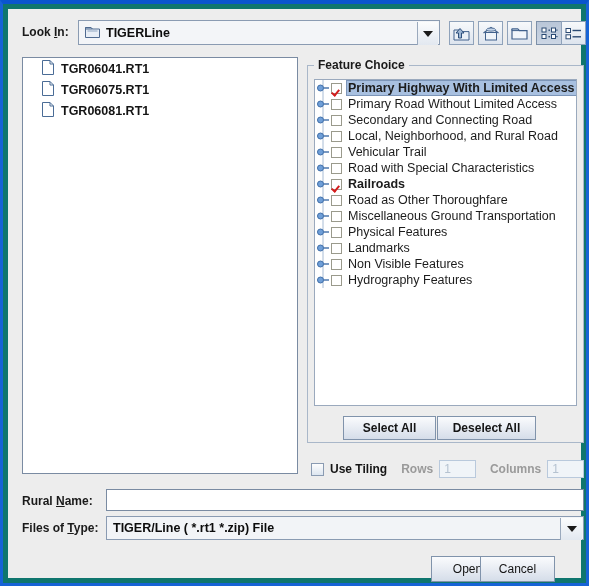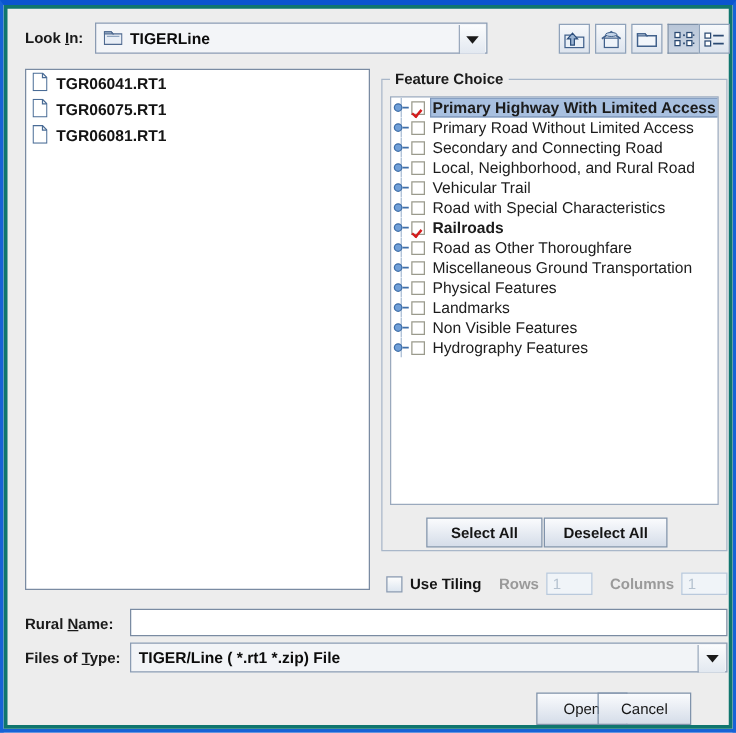--- a/index.html
+++ b/index.html
@@ -20,38 +20,38 @@
     background: #ededed;
     border-left: 3px solid #1763d6;
     border-right: 3px solid #1763d6;
     border-top: 4px solid #0a55cf;
     border-bottom: 3px solid #1763d6;
   }
   #dialog-inner {
     position: absolute;
     left: 0; top: 0; right: 0; bottom: 0;
     background: #ededed;
-    border: 3px solid #0f766e;
+    border: 5px solid #0f766e;
   }
 
   
   #topbar {
     position: absolute; left: 0; top: 0;
     width: 100%; height: 44px;
   }
   #lookin-label {
     position: absolute; left: 14px; top: 16px;
     font-size: 12px; font-weight: bold; color: #1a1a1a;
     white-space: nowrap;
   }
   .ul { text-decoration: underline; }
 
   #lookin-combo {
     position: absolute; left: 70px; top: 11px;
-    width: 314px; height: 25px;
+    width: 362px; height: 25px;
     background: #f3f5f8;
     border: 1px solid #8a9bb2;
     display: flex; align-items: center;
   }
   #lookin-combo .folder-ico {
     margin-left: 6px; margin-right: 6px;
     flex: 0 0 auto;
   }
   #lookin-value {
     font-size: 12.5px; font-weight: bold; color: #0c0c0c;
@@ -85,21 +85,21 @@
   
   #filelist {
     position: absolute; left: 14px; top: 48px;
     width: 276px; height: 417px;
     background: #ffffff;
     border: 1px solid #7a8ba2;
     overflow: hidden;
   }
   .file-row {
     display: flex; align-items: center;
-    height: 21px; padding-left: 5px;
+    height: 21px; padding-left: 19px;
   }
   .file-label {
     font-size: 12.5px; font-weight: bold; color: #141414;
     margin-left: 7px; white-space: nowrap;
   }
 
   
   #feature-group {
     position: absolute; left: 299px; top: 56px;
     width: 277px; height: 378px;

